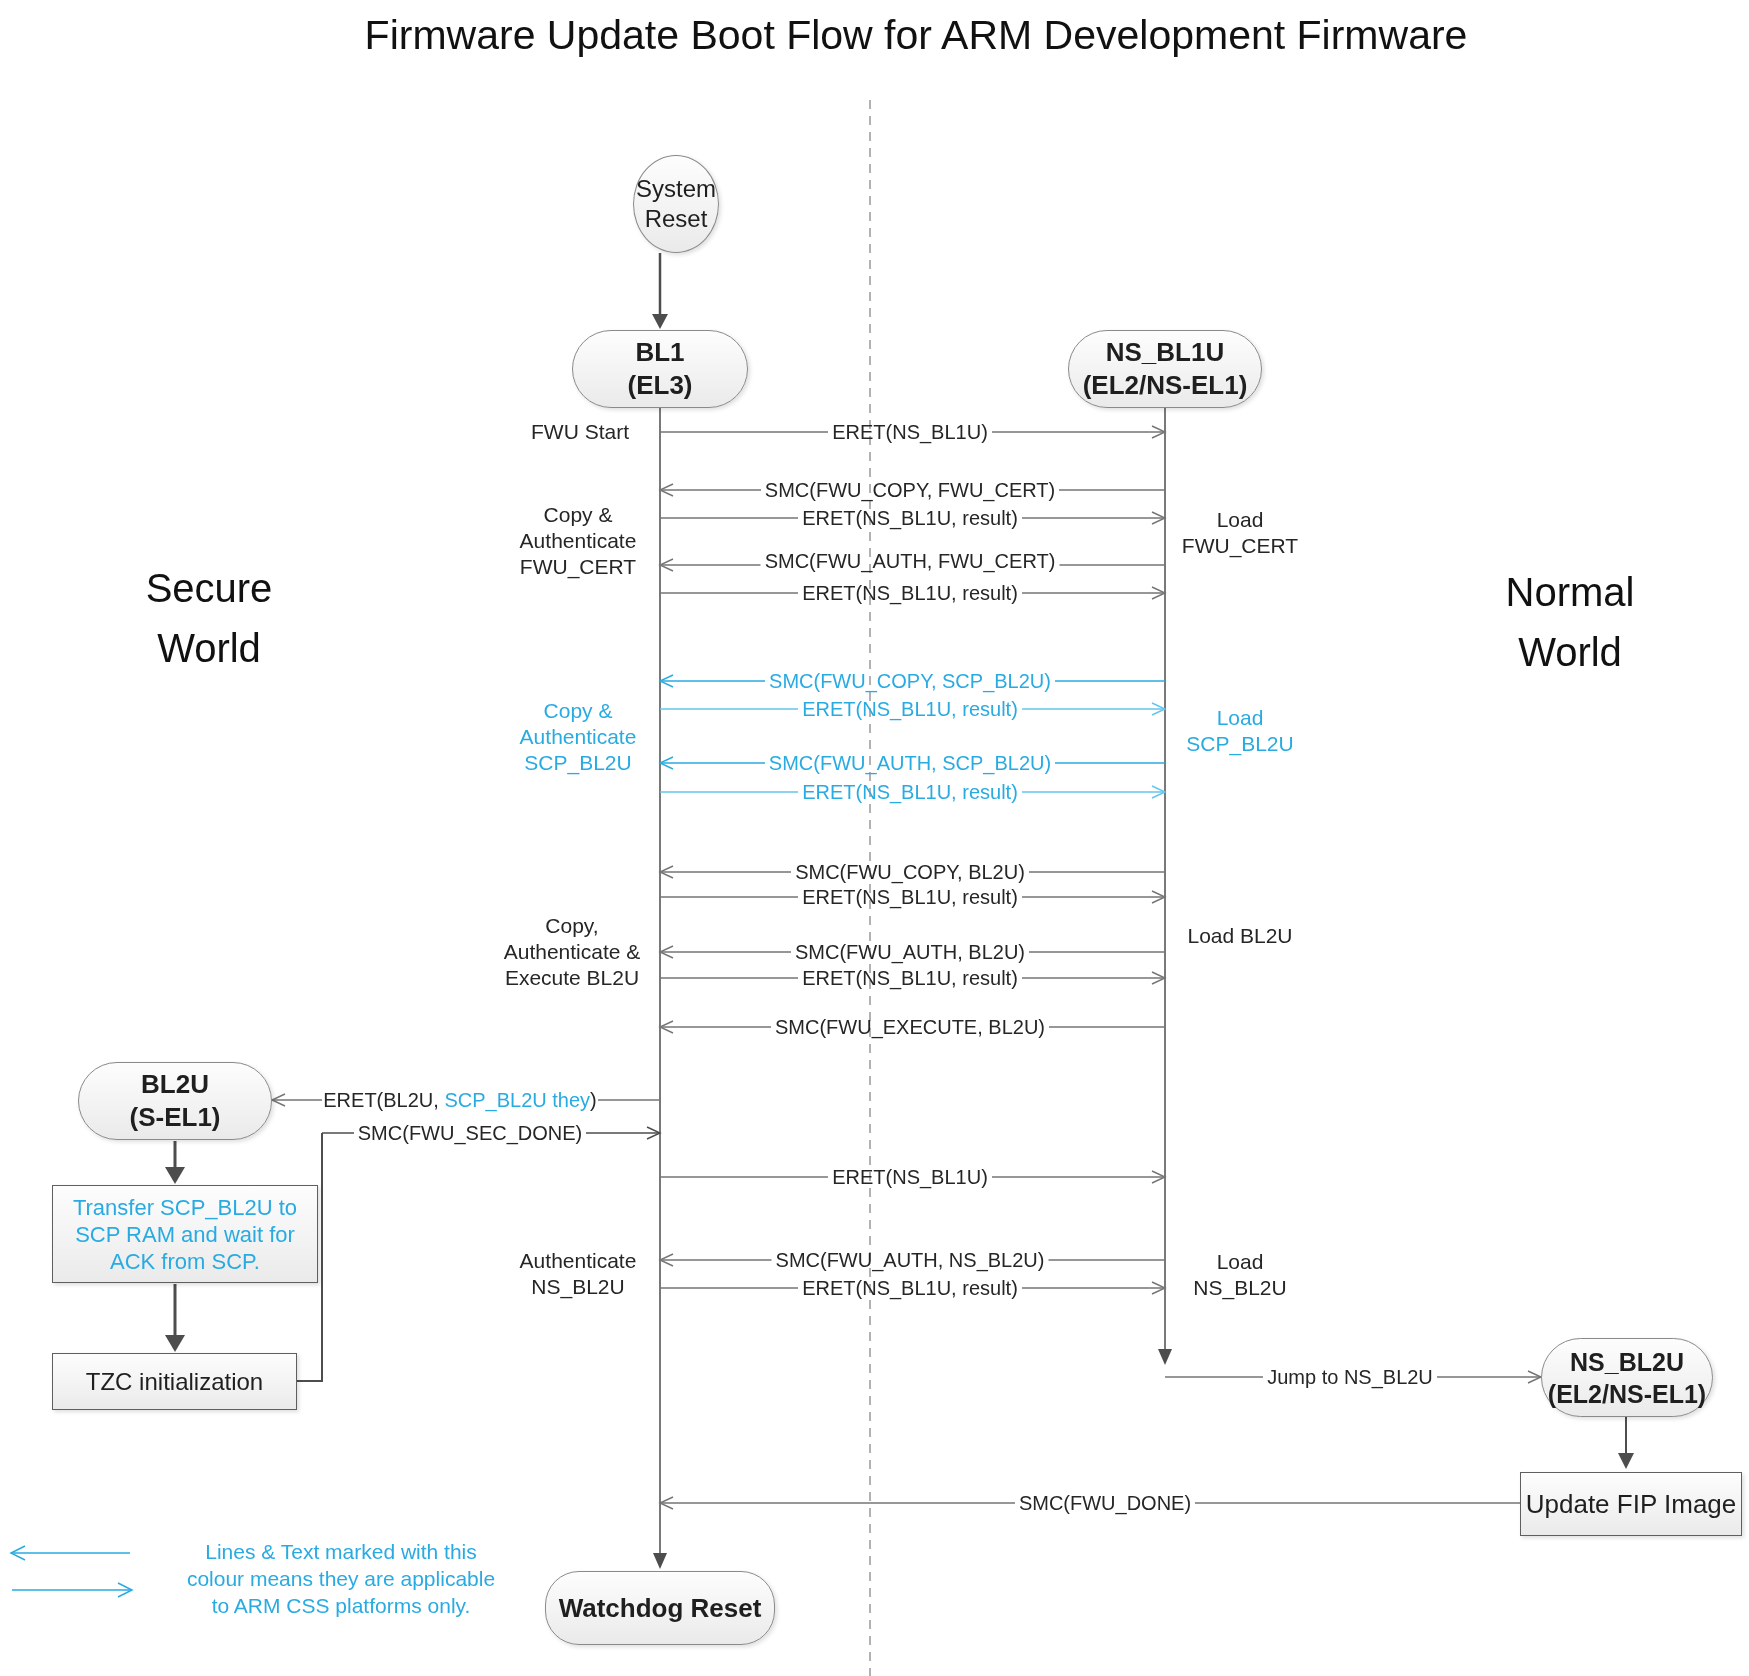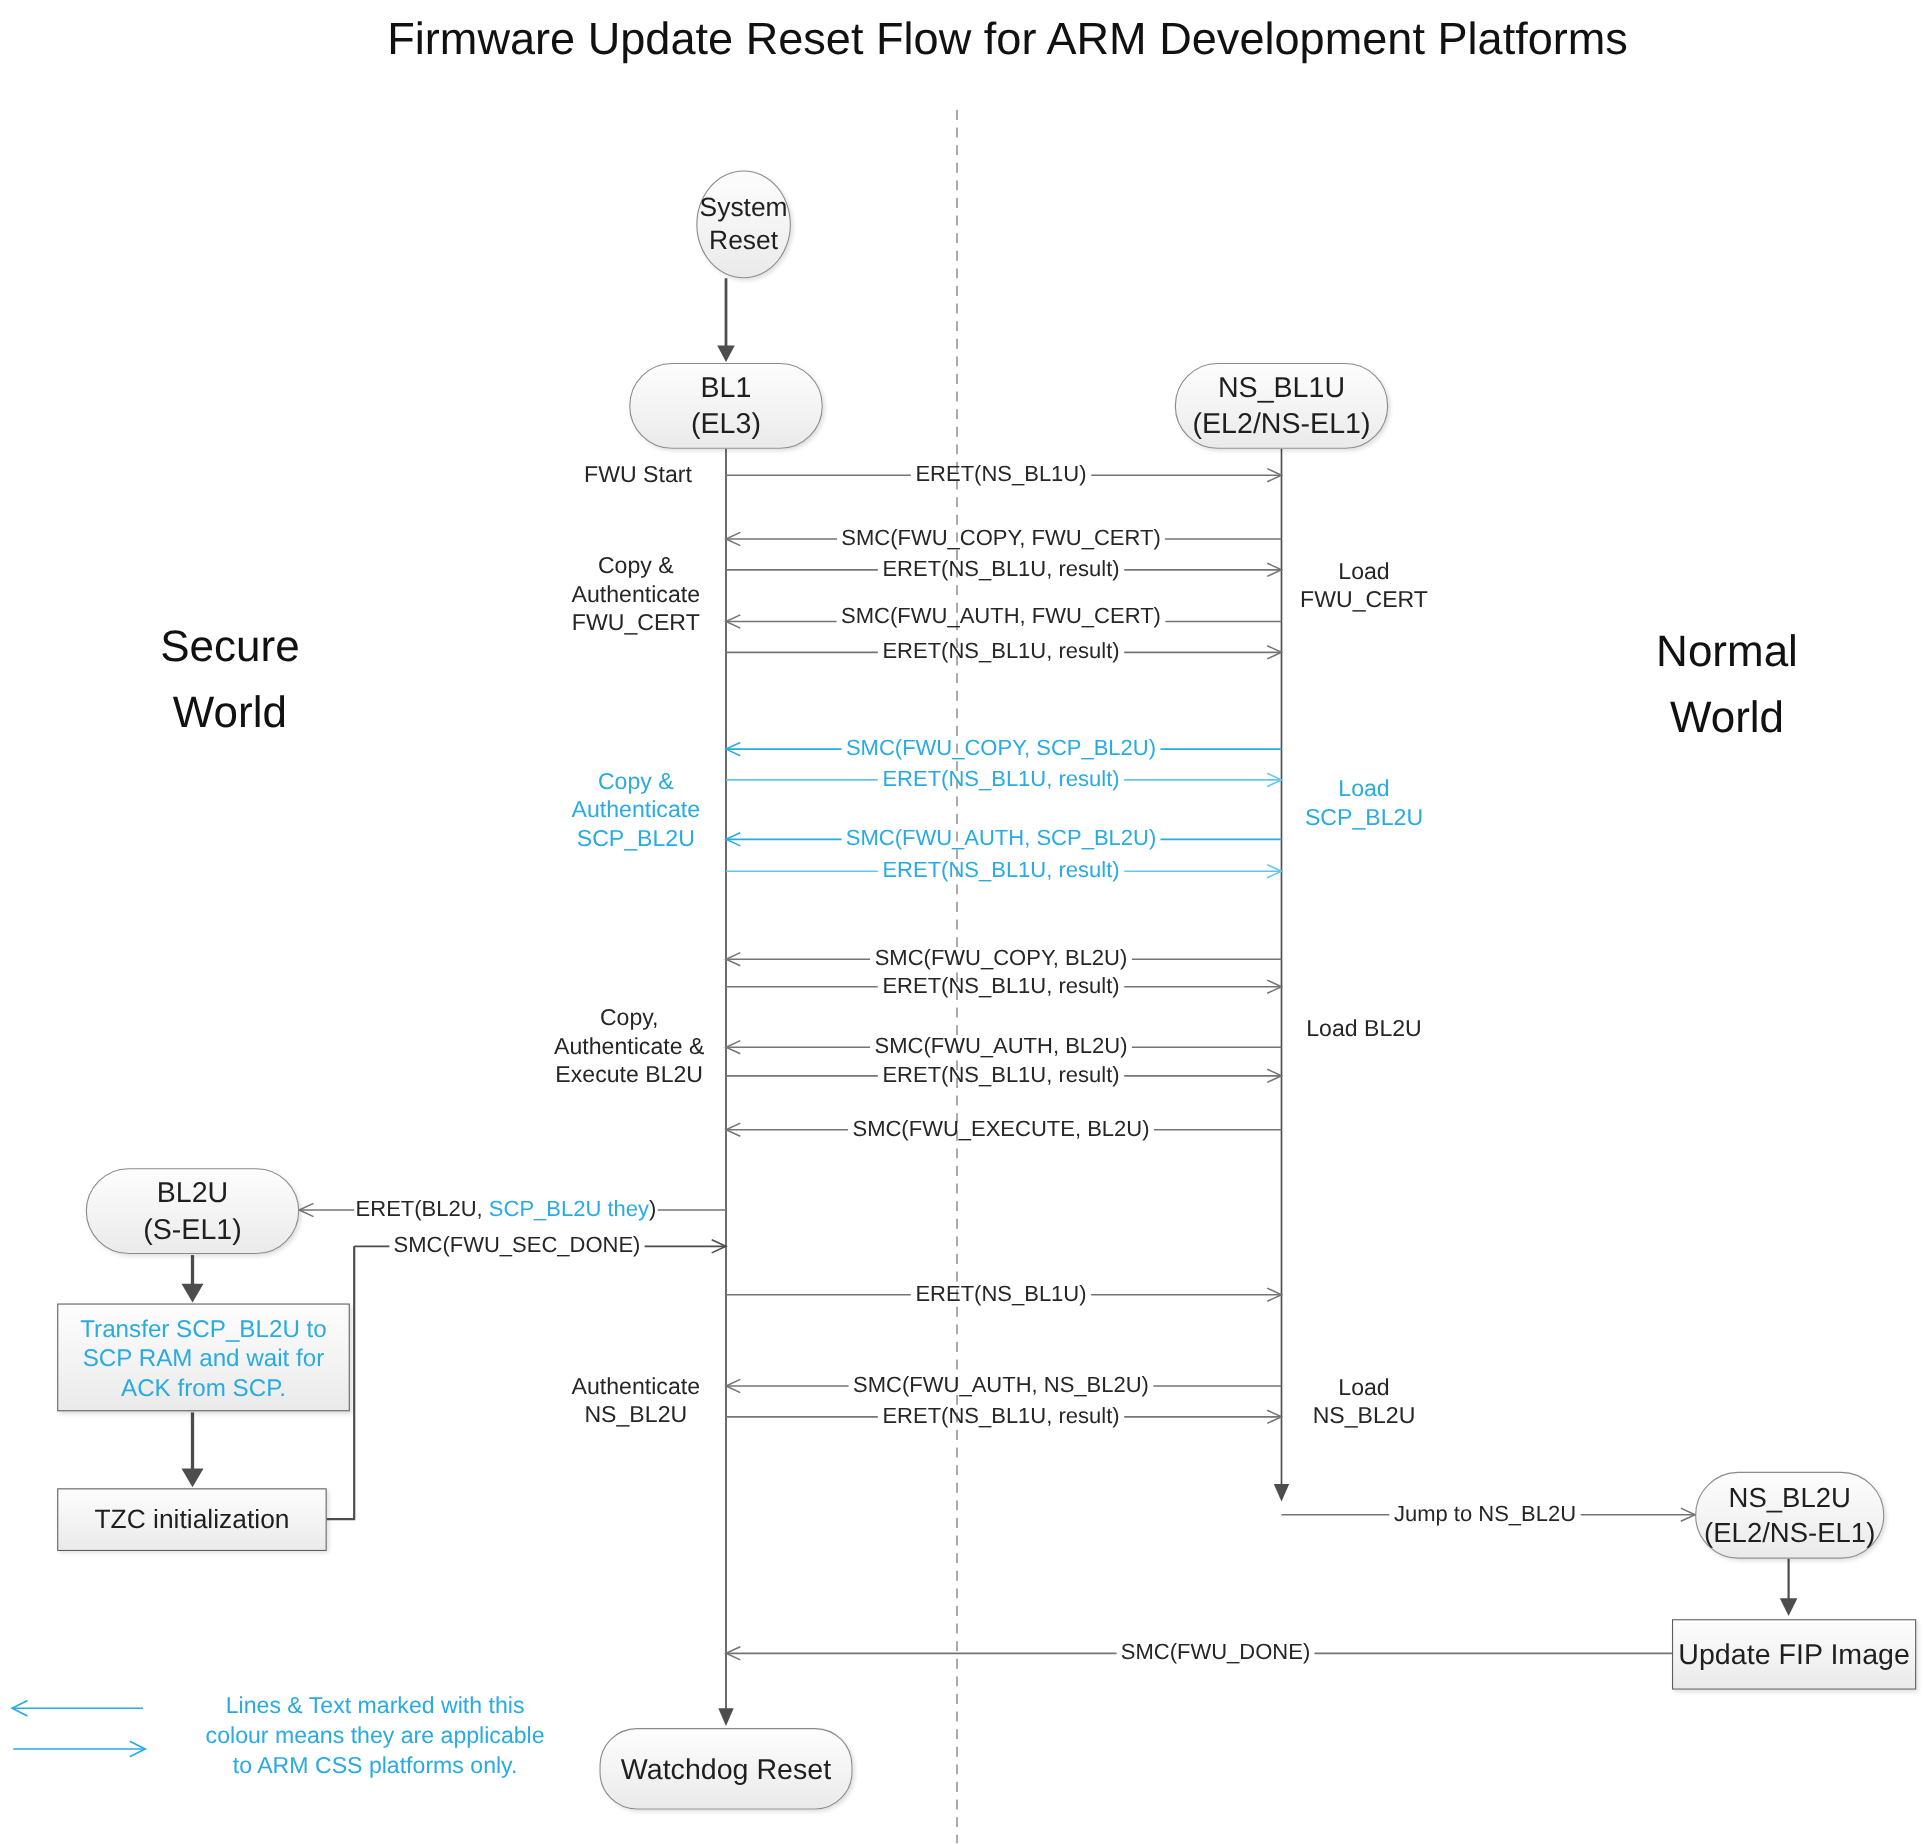--- a/index.html
+++ b/index.html
@@ -8,21 +8,21 @@
   svg.layer{position:absolute;left:0;top:0;z-index:1;}
   .title{position:absolute;left:916px;top:12px;transform:translateX(-50%);
          font-size:41px;color:#111;white-space:nowrap;z-index:2;}
   .world{position:absolute;transform:translate(-50%,-50%);font-size:40px;line-height:60px;
          white-space:pre-line;text-align:center;color:#111;z-index:2;}
   .node{position:absolute;display:flex;align-items:center;justify-content:center;
         text-align:center;white-space:pre-line;line-height:33px;font-size:26px;color:#1f1f1f;
         background:linear-gradient(180deg,#fdfdfd 0%,#f3f3f3 55%,#eaeaea 100%);
         border:1.5px solid #8a8a8a;box-shadow:2px 2px 4px rgba(0,0,0,0.13);
         box-sizing:border-box;z-index:2;}
-  .pill{border-radius:40px;}
+  .pill{border-radius:40px;font-weight:bold;}
   .ellipse{border-radius:50%;font-size:24px;line-height:30px;margin-left:16px;}
   .rectbox{border-radius:0;border-color:#5f5f5f;}
   .mlabel{position:absolute;transform:translate(-50%,-50%);white-space:nowrap;
           font-size:20px;color:#262626;z-index:3;}
   .slabel{position:absolute;transform:translate(-50%,-50%);white-space:pre-line;
           text-align:center;font-size:21px;line-height:26px;color:#262626;z-index:2;}
   .blue{color:#29ABE2;}
   .legend-note{position:absolute;transform:translate(-50%,-50%);white-space:pre-line;
           text-align:center;font-size:21px;line-height:27px;z-index:2;}
 </style>
@@ -117,21 +117,21 @@
       <line x1="598" x2="660" y1="1100" y2="1100" stroke="#757575" stroke-width="1.5"></line>
       <path d="M285,1094 L272,1100 L285,1106" fill="none" stroke="#757575" stroke-width="1.4"></path>
       <line x1="322" x2="354" y1="1133" y2="1133" stroke="#4d4d4d" stroke-width="1.5"></line>
       <line x1="586" x2="660" y1="1133" y2="1133" stroke="#4d4d4d" stroke-width="1.5"></line>
       <path d="M647,1127 L660,1133 L647,1139" fill="none" stroke="#4d4d4d" stroke-width="1.4"></path>
       <line x1="1165" x2="1263" y1="1377" y2="1377" stroke="#757575" stroke-width="1.5"></line>
       <line x1="1437" x2="1541" y1="1377" y2="1377" stroke="#757575" stroke-width="1.5"></line>
       <path d="M1528,1371 L1541,1377 L1528,1383" fill="none" stroke="#757575" stroke-width="1.4"></path>
     </svg>
 
-  <div class="title">Firmware Update Reset Flow for ARM Development Platforms</div>
+  <div class="title">Firmware Update Boot Flow for ARM Development Firmware</div>
   <div class="world" style="left:209px;top:618px;">Secure
 World</div>
   <div class="world" style="left:1570px;top:622px;">Normal
 World</div>
 
   <div class="node ellipse" style="left:617px;top:155px;width:86px;height:98px;">System
 Reset</div>
   <div class="node pill" style="left:572px;top:330px;width:176px;height:78px;">BL1
 (EL3)</div>
   <div class="node pill" style="left:1068px;top:330px;width:194px;height:78px;">NS_BL1U

